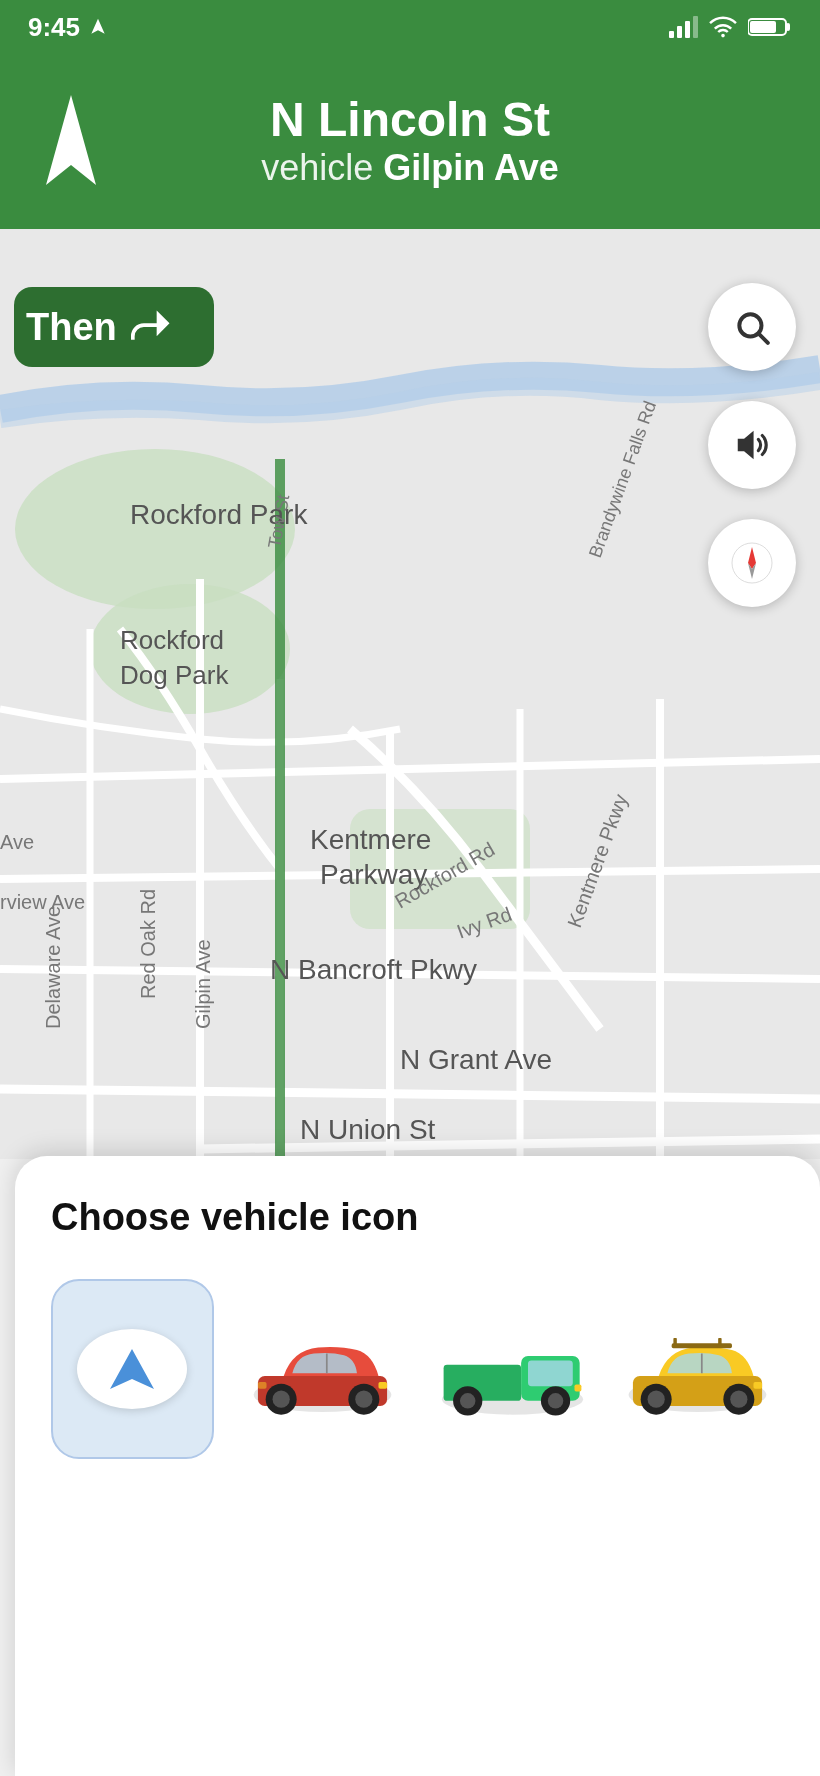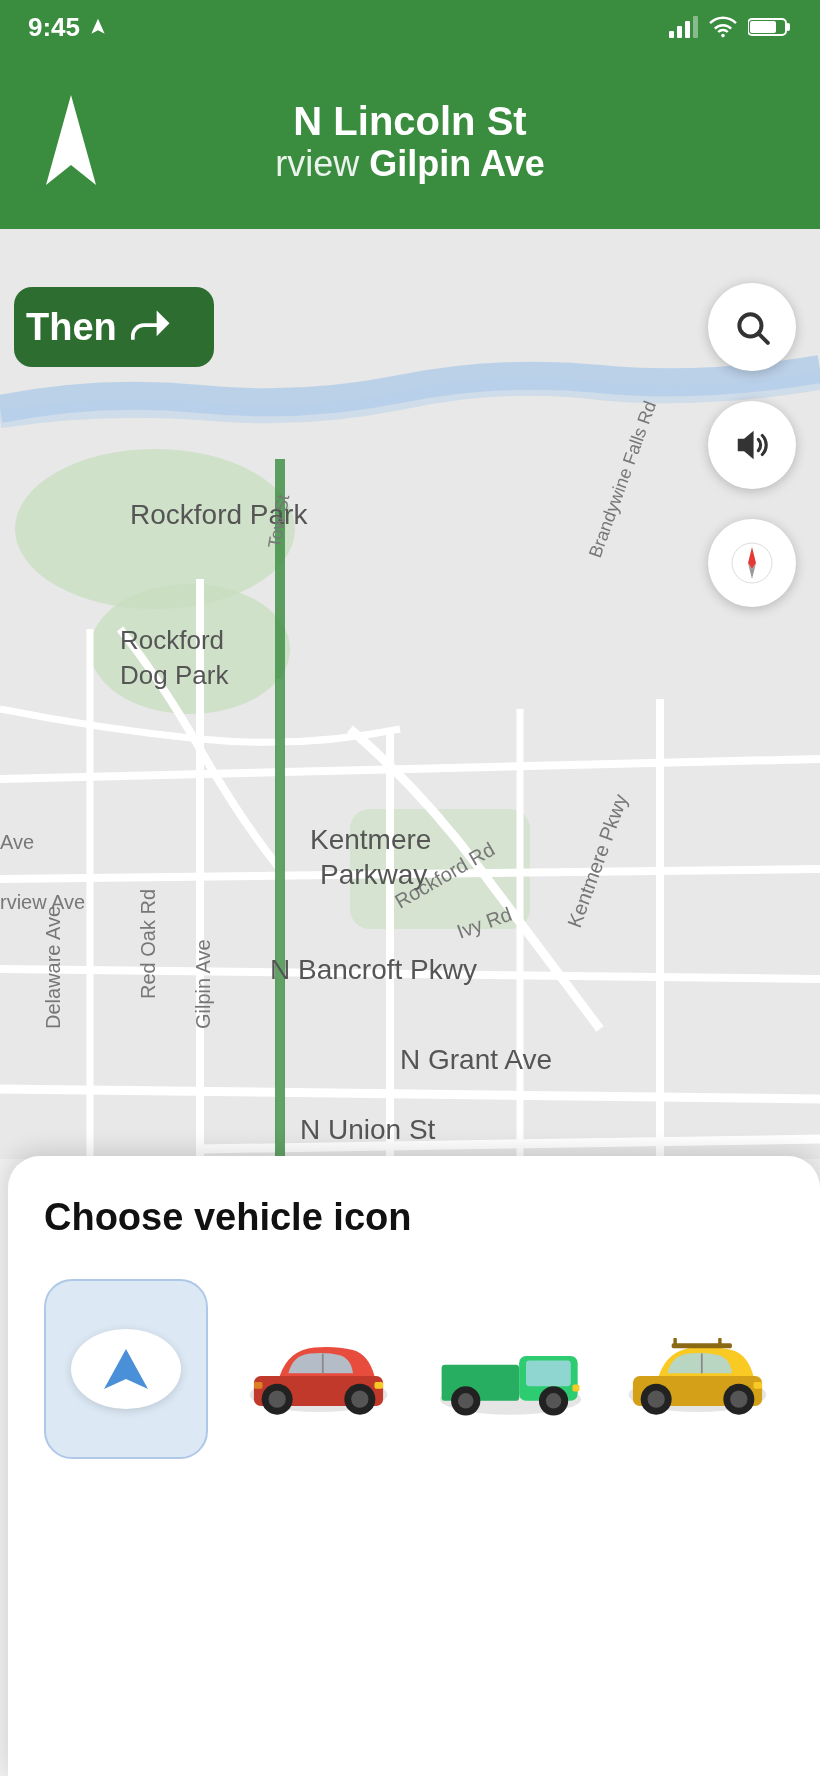--- a/index.html
+++ b/index.html
@@ -63,21 +63,21 @@
       z-index: 100;
     }
     .nav-arrow {
       position: absolute;
       left: 36px;
       top: 50%;
       transform: translateY(-50%);
     }
     .nav-street {
       color: white;
-      font-size: 40px;
+      font-size: 48px;
       font-weight: 700;
       text-align: right;
       line-height: 1.1;
     }
     .nav-toward {
       color: rgba(255,255,255,0.9);
       font-size: 36px;
       font-weight: 400;
       text-align: center;
     }
@@ -139,21 +139,21 @@
       cursor: pointer;
       z-index: 200;
     }
     .map-btn-search { top: 54px; }
     .map-btn-audio { top: 172px; }
     .map-btn-compass { top: 290px; }
 
     
     .bottom-sheet {
       position: absolute;
-      bottom: 0; left: 8px; right: 0;
+      bottom: 0; left: 15px; right: 0;
       height: 620px;
       background: white;
       border-radius: 32px 32px 0 0;
       box-shadow: 0 -4px 24px rgba(0,0,0,0.15);
       z-index: 300;
       padding: 40px 36px 36px;
     }
     .sheet-title {
       font-size: 38px;
       font-weight: 700;
@@ -243,21 +243,21 @@
 </div>
 
 <div class="nav-header">
   <div class="nav-arrow">
     <svg width="70" height="90" viewBox="0 0 70 90" fill="white">
       <polygon points="35,0 60,90 35,70 10,90"></polygon>
     </svg>
   </div>
   <div class="nav-street">N Lincoln St</div>
   <div class="nav-toward">
-    <span>rview</span> <strong>Gilpin Ave</strong>
+    <span>vehicle</span> <strong>Gilpin Ave</strong>
   </div>
 </div>
 
 <div class="map-area">
   <svg class="map-svg" viewBox="0 0 820 930" xmlns="http://www.w3.org/2000/svg">
 
     <rect width="820" height="930" fill="#e8e8e8"></rect>
 
     <path d="M0,180 Q100,160 200,170 Q300,180 400,160 Q500,140 600,150 Q700,160 820,140" stroke="#a8c8e8" stroke-width="28" fill="none" opacity="0.7"></path>
     <path d="M0,190 Q100,175 200,182 Q300,192 400,172 Q500,150 600,162 Q700,172 820,152" stroke="#b5d0ea" stroke-width="18" fill="none" opacity="0.5"></path>

